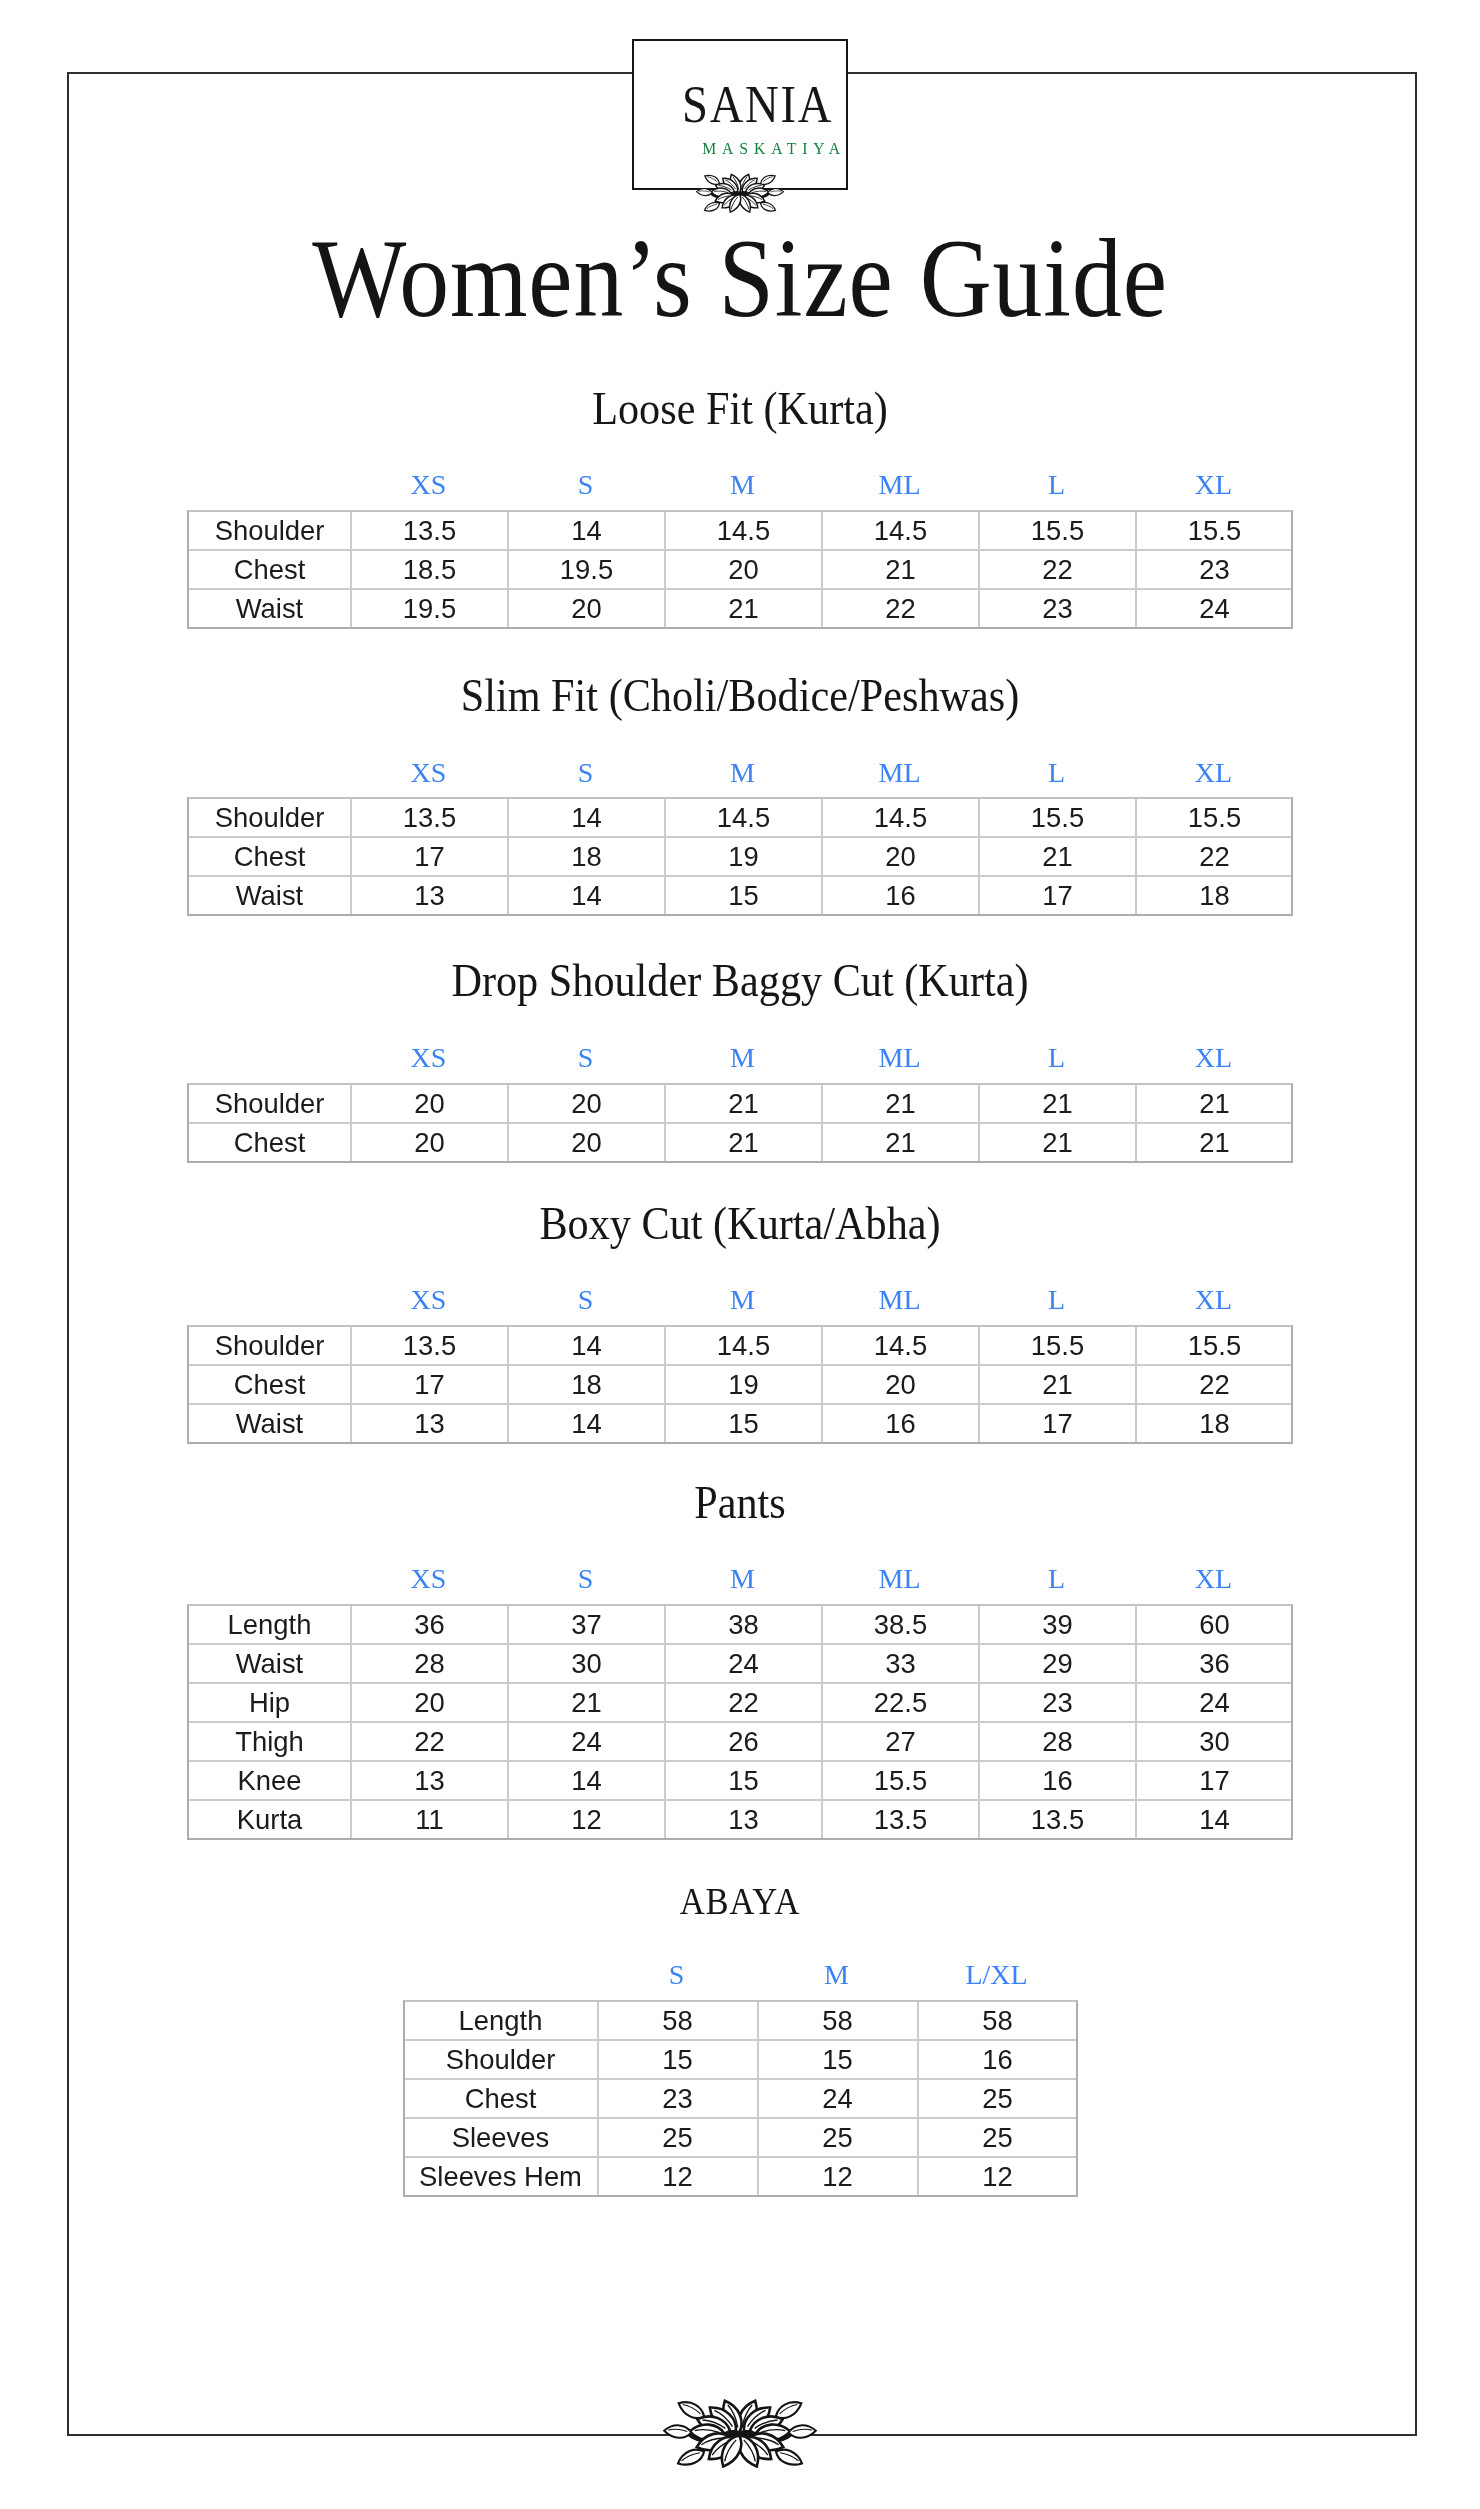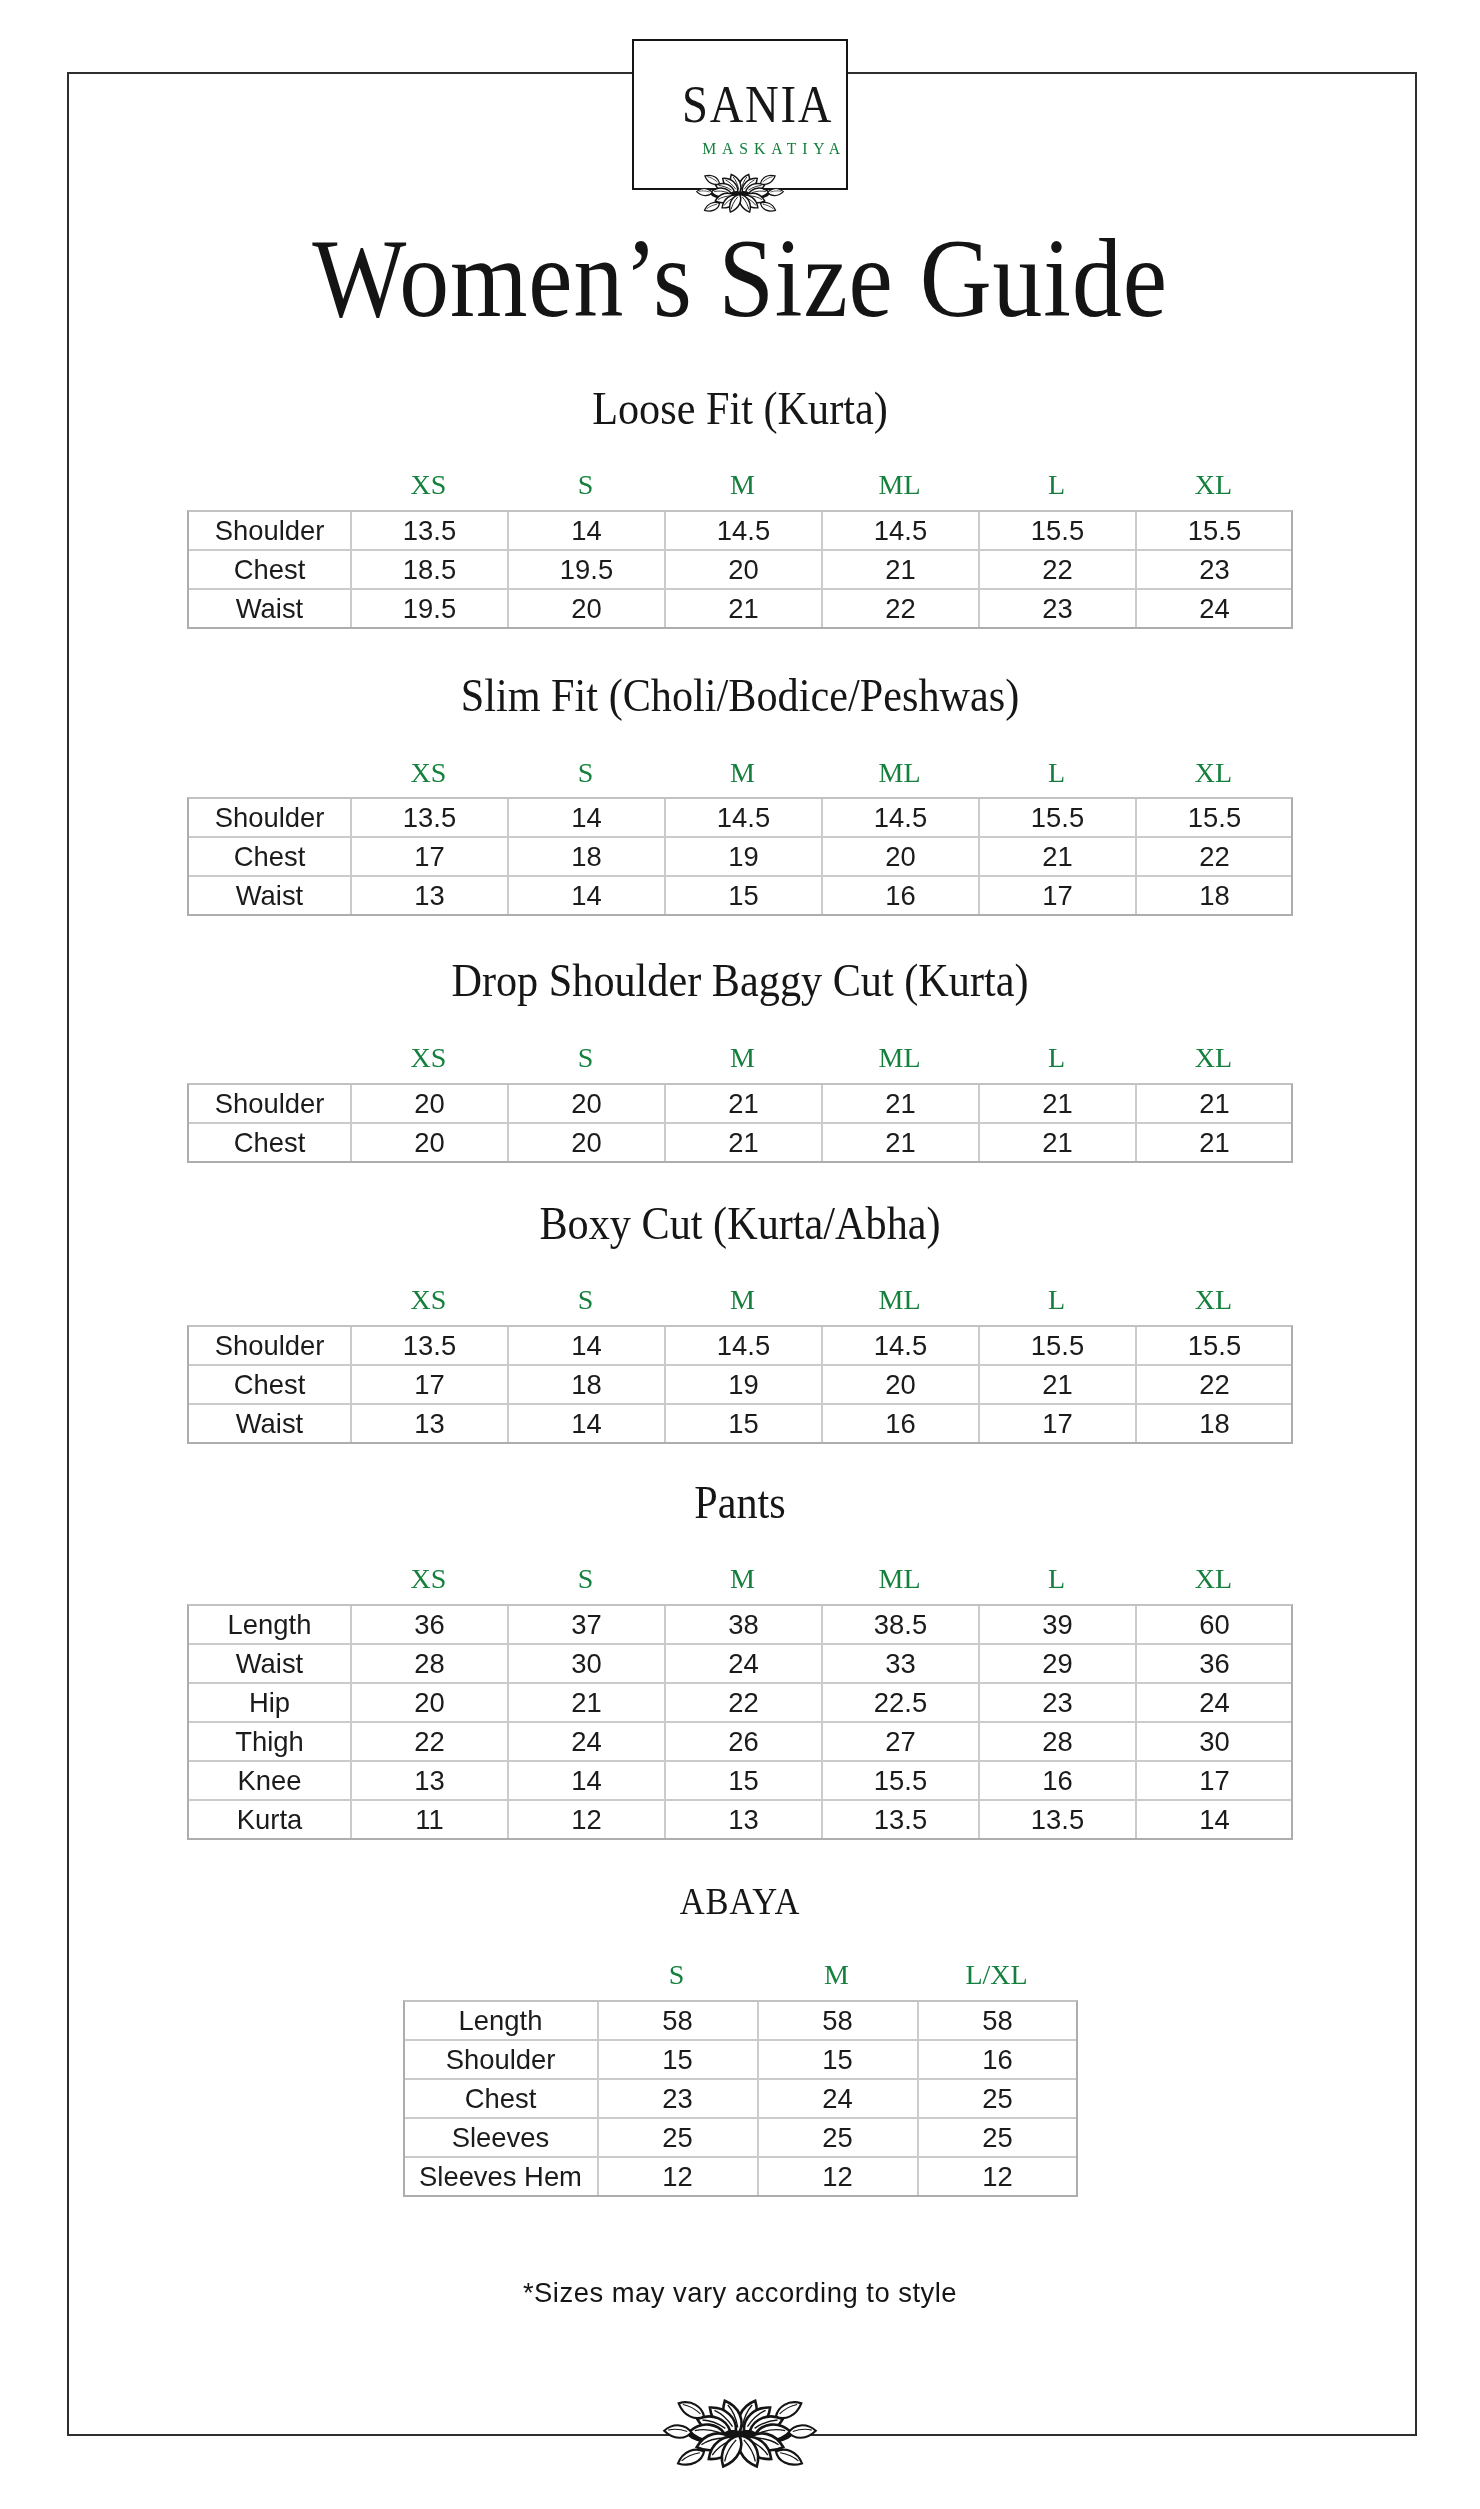--- a/index.html
+++ b/index.html
@@ -46,21 +46,21 @@
   }
   .size-section { margin-top:43px; }
   .size-section.s1 { margin-top:46px; }
   .size-section.s3 { margin-top:41px; }
   .size-section.s4 { margin-top:37px; }
   .size-section.s5 { margin-top:35px; }
   .size-section.abaya h2 { font-size:36px; letter-spacing:1px; }
   
   .sizes-row {
     display:grid; margin:37px auto 0;
-    font-family:"Liberation Serif", serif; font-size:28px; color:#15803d;
+    font-family:"Liberation Serif", serif; font-size:28px; color:#3b82f6;
   }
   .sizes-row .cell { text-align:center; line-height:31px; }
   .cols-wide   { grid-template-columns:161px repeat(6,157px); width:1102px; }
   .cols-narrow { grid-template-columns:192px repeat(3,160px); width:671px; }
   .size-table {
     margin:9.8px auto 0; border:2px solid #adadad; border-top:2.9px solid #c2c2c2;
     background:#fff;
   }
   .size-row { display:grid; }
   .size-row + .size-row { border-top:2.9px solid #cbcbcb; }
@@ -391,20 +391,19 @@
             <div class="cell">Sleeves Hem</div>
             <div class="cell">12</div>
             <div class="cell">12</div>
             <div class="cell">12</div>
           </div>
         </div>
     </section>
 
   </main>
 
-  <p class="footnote">*Sizes may vary according to style</p>
 
   <svg class="bottom-laurel" viewBox="0 0 196 86" width="192" height="84">
       <use href="#laurel"></use>
     </svg>
 
 </div>
 
 
 </body></html>

